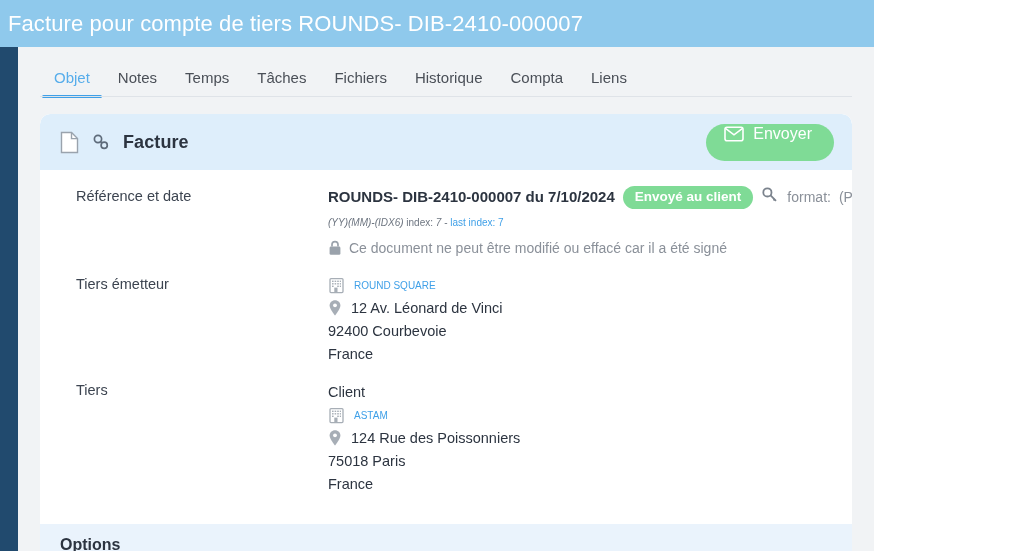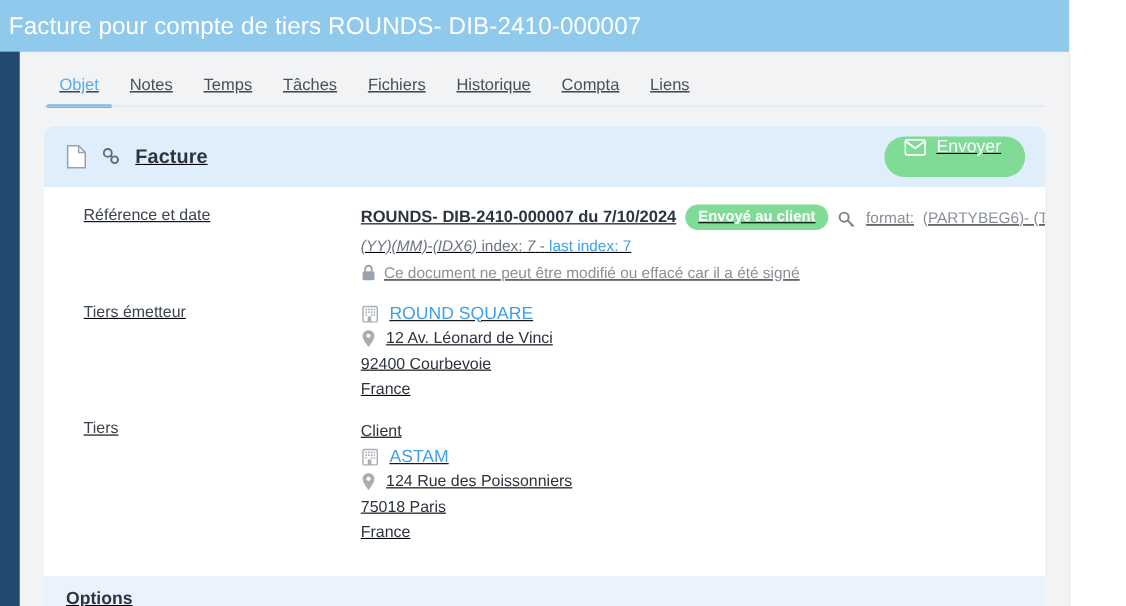--- a/index.html
+++ b/index.html
@@ -5,21 +5,21 @@
   * { box-sizing: border-box; }
   html, body {
     margin: 0; padding: 0;
     width: 1024px; height: 551px;
     overflow: hidden;
     font-family: "Liberation Sans", sans-serif;
     background: #ffffff;
   }
   .app {
     position: relative;
-    width: 972px; height: 551px;
+    width: 874px; height: 551px;
     display: flex;
     flex-direction: column;
   }
 
   
   .topbar {
     height: 47px;
     background: #8FC9EC;
     display: flex;
     align-items: center;
@@ -32,22 +32,21 @@
     font-weight: 400;
     letter-spacing: 0.1px;
     white-space: nowrap;
   }
 
   
   .body-wrap {
     display: flex;
     flex: 1 1 auto;
     min-height: 0;
-    background: #3b82f6;
-    text-decoration: underline;
+    background: #14532d;
   }
   .rail {
     width: 18px;
     background: #214A6E;
     flex: 0 0 18px;
   }
   .content-col {
     flex: 1 1 auto;
     min-width: 0;
     background: #f1f3f5;
@@ -151,21 +150,21 @@
   .row-value {
     flex: 1 1 auto;
     min-width: 0;
     font-size: 14.5px;
     color: #2c3440;
     line-height: 24px;
   }
 
   .ref-line1 {
     display: flex;
-    align-items: flex-end;
+    align-items: flex-start;
     flex-wrap: nowrap;
     gap: 8px;
     line-height: 22px;
   }
   .ref-strong {
     font-weight: bold;
     font-size: 15px;
     color: #2c3440;
     white-space: nowrap;
   }
@@ -179,41 +178,41 @@
     white-space: nowrap;
     line-height: 1;
   }
   .format-text {
     color: #8a9099;
     font-size: 14px;
     white-space: nowrap;
   }
   .ref-line2 {
     color: #6d7580;
-    font-size: 14px;
+    font-size: 10px;
     margin-top: 2px;
   }
   .ref-line2 .ital { font-style: italic; }
   .linkish { color: #3FA0E8; }
   .signed-note {
     display: flex;
     align-items: center;
     gap: 7px;
     color: #8a9099;
     font-size: 14px;
     margin-top: 1px;
   }
 
   .party-line {
     display: flex;
     align-items: center;
     gap: 9px;
     line-height: 23px;
   }
-  .party-name { color: #3FA0E8; font-size: 16px; }
+  .party-name { color: #3FA0E8; font-size: 10px; }
   .plain { color: #2c3440; font-size: 14.5px; }
   .addr-plain { color: #2c3440; font-size: 14.5px; line-height: 23px; }
 
   
   .options-strip {
     margin: 0 22px 0 22px;
     background: #EAF3FC;
     padding: 12px 20px 0 20px;
   }
   .options-title {

